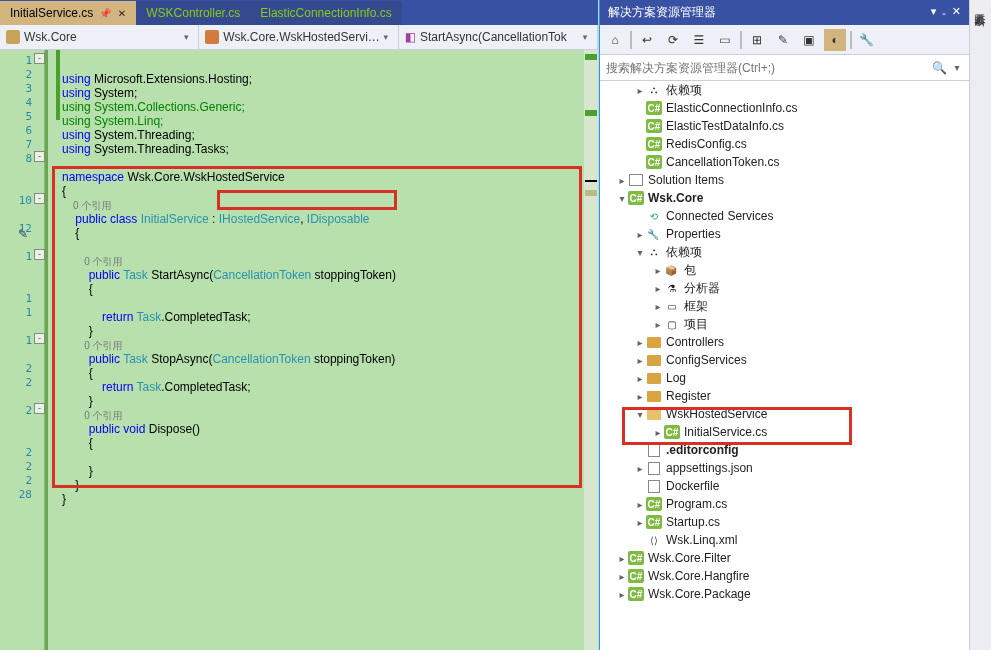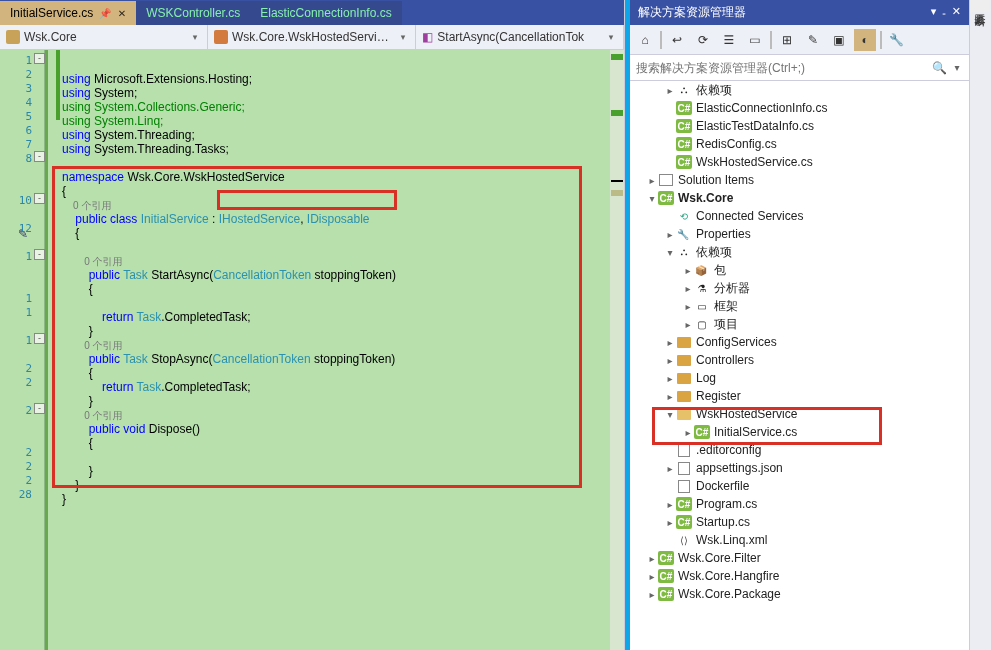--- a/index.html
+++ b/index.html
@@ -1,24 +1,24 @@
 <!DOCTYPE html>
 <html><head>
 <meta charset="utf-8">
 <style>
   * { margin:0; padding:0; box-sizing:border-box; font-family:"Microsoft YaHei","Segoe UI",Consolas,sans-serif; }
   body { background:#fff; color:#000; font-size:12px; width:991px; height:650px; overflow:hidden; display:flex; position:relative;}
   .left { flex:1; display:flex; flex-direction:column; border-right:1px solid #ccd; min-width:0;}
-  .right { width:344px; display:flex; flex-direction:column; border-left:5px solid #0ea5e9; background:#f5f5fa;}
+  .right { width:370px; display:flex; flex-direction:column; border-left:1px solid #0ea5e9; background:#f5f5fa;}
   .rightside { width:22px; background:#ecedf3; border-left:1px solid #ccd; display:flex; align-items:flex-start;}
   .rightside .vt { writing-mode:vertical-rl; font-size:11px; color:#333; padding:6px 2px; background:#eee; }
 
   
   .tabs { height:25px; background:#3951a3; display:flex; align-items:flex-end; color:#fff; overflow:hidden;}
-  .tab { height:24px; display:flex; align-items:center; padding:0 10px; background:#354a8e; color:#86efac; font-size:12px; white-space:nowrap; cursor:pointer;}
+  .tab { height:24px; display:flex; align-items:center; padding:0 10px; background:#354a8e; color:#84cc16; font-size:12px; white-space:nowrap; cursor:pointer;}
   .tab.active { background:#d2b47f; color:#000;}
   .tab .pin, .tab .x { margin-left:6px; font-size:10px; opacity:.8;}
   
   
   .navdd { height:25px; background:#eef0f7; border-bottom:1px solid #ccd; display:flex;}
   .navdd .dd { flex:1; display:flex; align-items:center; padding:0 6px; border-right:1px solid #ccd; font-size:12px; color:#333; min-width:0; overflow:hidden; white-space:nowrap;}
   .navdd .dd .ico { width:14px; height:14px; margin-right:4px; background:#c9a25a; border-radius:2px; display:inline-block;}
   .navdd .dd.mid .ico { background:#d37b3e;}
   .navdd .dd .chev { margin-left:auto; font-size:9px; color:#666;}
 
@@ -234,21 +234,21 @@
         <span class="">ElasticTestDataInfo.cs</span>
       </div>
       <div class="node" style="padding-left: 34px;">
         <span class="chev none"></span>
         <span class="nicon ic-csharp">C#</span>
         <span class="">RedisConfig.cs</span>
       </div>
       <div class="node" style="padding-left: 34px;">
         <span class="chev none"></span>
         <span class="nicon ic-csharp">C#</span>
-        <span class="">WskHostedService.cs</span>
+        <span class="">CancellationToken.cs</span>
       </div>
       <div class="node" style="padding-left: 16px;">
         <span class="chev col"></span>
         <span class="nicon">
           <span class="ic-solution"></span>
         </span>
         <span class="">Solution Items</span>
       </div>
       <div class="node" style="padding-left: 16px;">
         <span class="chev exp"></span>
@@ -288,56 +288,56 @@
       <div class="node" style="padding-left: 52px;">
         <span class="chev col"></span>
         <span class="nicon">▢</span>
         <span class="">项目</span>
       </div>
       <div class="node" style="padding-left: 34px;">
         <span class="chev col"></span>
         <span class="nicon">
           <span class="ic-folder"></span>
         </span>
+        <span class="">Controllers</span>
+      </div>
+      <div class="node" style="padding-left: 34px;">
+        <span class="chev col"></span>
+        <span class="nicon">
+          <span class="ic-folder"></span>
+        </span>
         <span class="">ConfigServices</span>
       </div>
       <div class="node" style="padding-left: 34px;">
         <span class="chev col"></span>
         <span class="nicon">
           <span class="ic-folder"></span>
         </span>
-        <span class="">Controllers</span>
+        <span class="">Log</span>
       </div>
       <div class="node" style="padding-left: 34px;">
         <span class="chev col"></span>
         <span class="nicon">
           <span class="ic-folder"></span>
         </span>
-        <span class="">Log</span>
-      </div>
-      <div class="node" style="padding-left: 34px;">
-        <span class="chev col"></span>
-        <span class="nicon">
-          <span class="ic-folder"></span>
-        </span>
         <span class="">Register</span>
       </div>
       <div class="node" style="padding-left: 34px;">
         <span class="chev exp"></span>
         <span class="nicon">
           <span class="ic-folderopen"></span>
         </span>
         <span class="">WskHostedService</span>
       </div>
       <div class="node" style="padding-left: 52px;">
         <span class="chev col"></span>
         <span class="nicon ic-csharp">C#</span>
         <span class="">InitialService.cs</span>
       </div>
-      <div class="node" style="padding-left: 34px;">
+      <div class="node" style="padding-left: 34px; font-weight: bold;">
         <span class="chev none"></span>
         <span class="nicon">
           <span class="ic-doc"></span>
         </span>
         <span class="">.editorconfig</span>
       </div>
       <div class="node" style="padding-left: 34px;">
         <span class="chev col"></span>
         <span class="nicon">
           <span class="ic-doc"></span>

